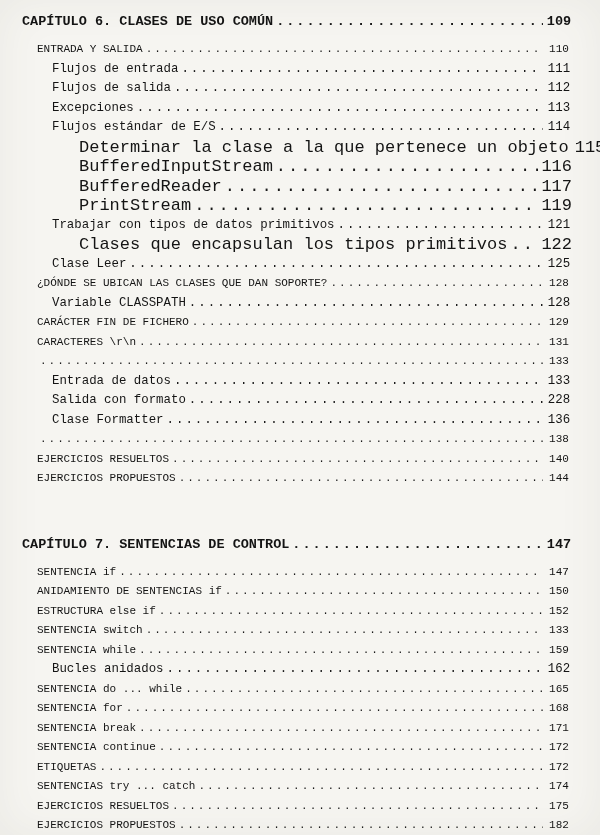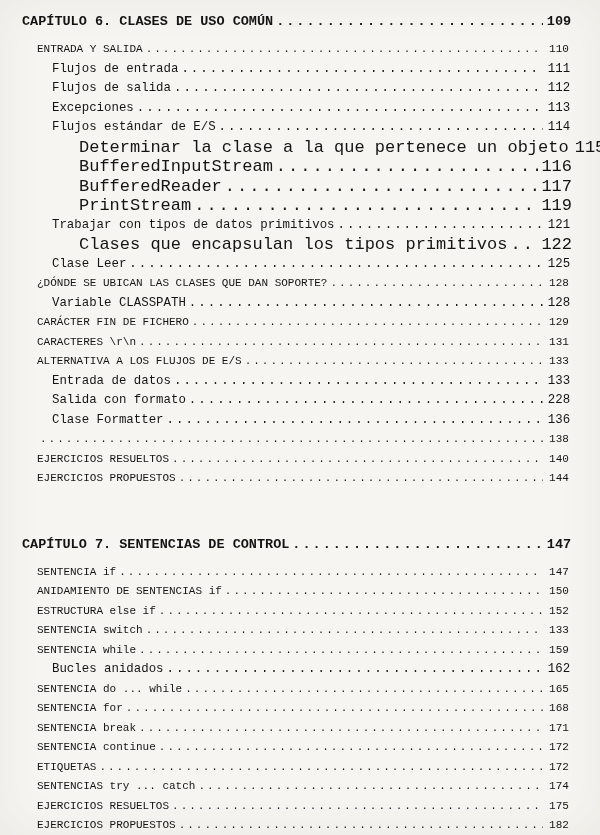--- a/index.html
+++ b/index.html
@@ -142,21 +142,20 @@
       <span class="label">CARÁCTER FIN DE FICHERO</span>
       <span class="dots"></span>
       <span class="pagenum">129</span>
     </div>
     <div class="row lvl1">
       <span class="label">CARACTERES \r\n</span>
       <span class="dots"></span>
       <span class="pagenum">131</span>
     </div>
     <div class="row lvl1">
-      <span class="label">ALTERNATIVA A LOS FLUJOS DE E/S</span>
       <span class="dots"></span>
       <span class="pagenum">133</span>
     </div>
     <div class="row lvl2">
       <span class="label">Entrada de datos</span>
       <span class="dots"></span>
       <span class="pagenum">133</span>
     </div>
     <div class="row lvl2">
       <span class="label">Salida con formato</span>

